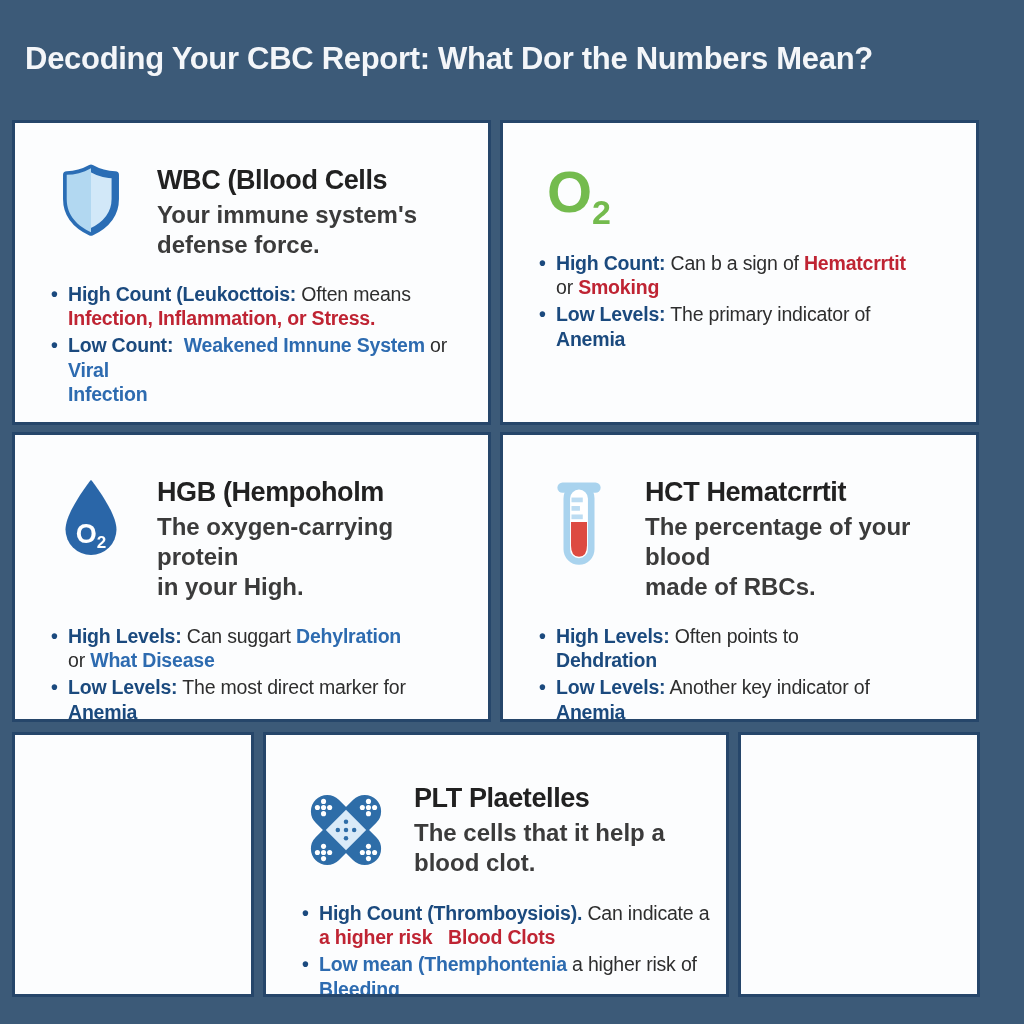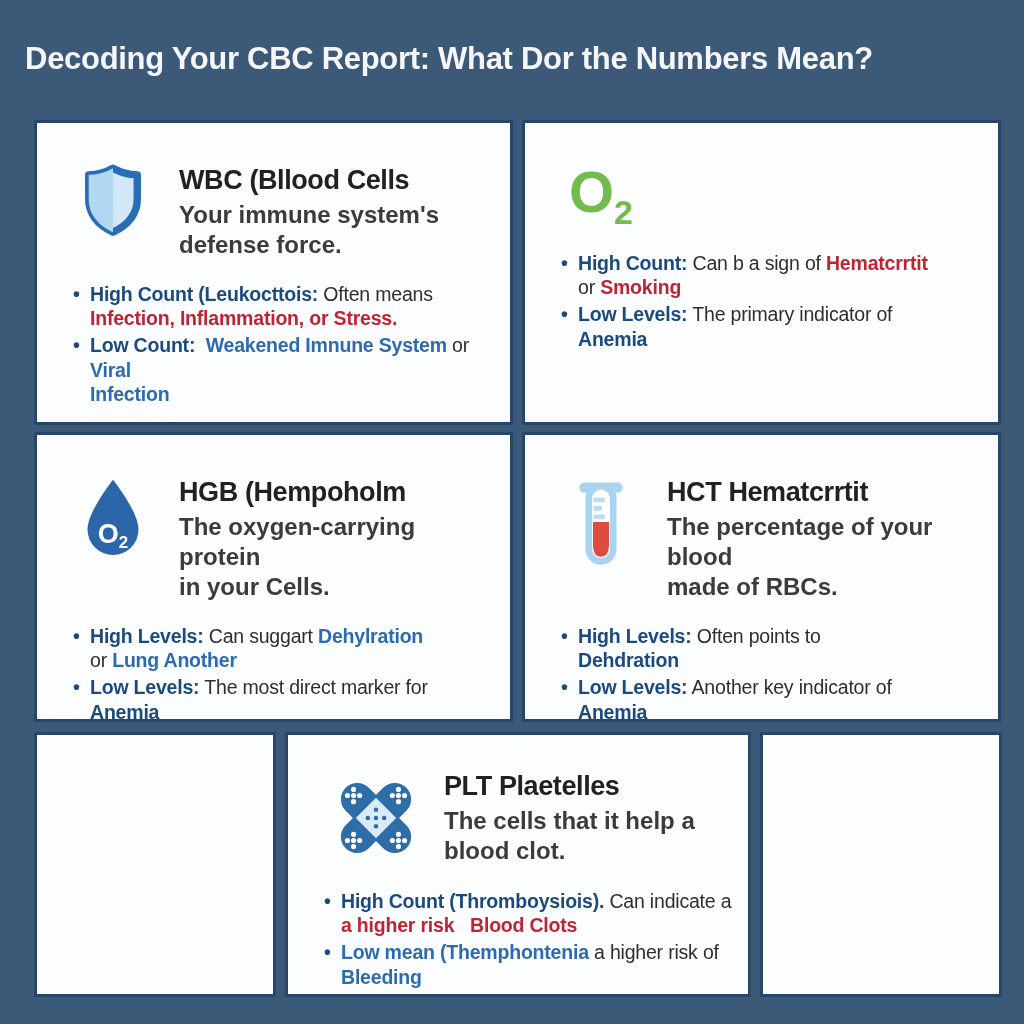--- a/index.html
+++ b/index.html
@@ -11,36 +11,36 @@
     overflow:hidden;
   }
   .header {
     position:absolute; top:0; left:0; width:898px; height:118px;
     display:flex; align-items:center; justify-content:center;
   }
   .main-title {
     color:#f4f6f9; font-size:31px; font-weight:bold; letter-spacing:-0.3px;
     text-align:center;
   }
-  .grid { position:absolute; left:34px; top:120px; width:968px; }
+  .grid { position:absolute; left:12px; top:120px; width:968px; }
   .row { display:flex; gap:9px; }
   .row1 { height:305px; margin-bottom:7px; }
   .row2 { height:290px; margin-bottom:10px; }
   .row3 { height:265px; }
   .card {
     background:#fcfdfe;
     border:3px solid #26466a;
     flex:1 1 auto;
     overflow:hidden;
   }
   .half { flex:0 0 479px; width:479px; }
   .empty-sm { flex:0 0 242px; width:242px; }
   .plt-card { flex:0 0 466px; width:466px; }
   .card-header { display:flex; align-items:flex-start; padding:40px 14px 0 34px; gap:24px; }
-  .plt-card .card-header { padding:34px 14px 0 28px; gap:16px;margin-left:8px; }
+  .plt-card .card-header { padding:46px 14px 0 28px; gap:16px; }
   .icon-box { flex:0 0 84px; display:flex; justify-content:center; position:relative; }
   .plt-card .icon-box { flex:0 0 104px; }
   .head-text { padding-top:2px; }
   .card-title { font-size:27px; font-weight:bold; color:#212121; letter-spacing:-0.4px; display:block; }
   .card-sub { font-size:24px; color:#3b3b3b; margin-top:4px; white-space:pre-line; display:block; line-height:1.25;font-weight:bold; }
   .bullets { list-style:none; margin-top:22px; padding:0 6px 0 36px; }
   .bullets li {
     font-size:19.5px; line-height:1.24; color:#2e2e2e;
     position:relative; padding-left:17px; margin-bottom:3px; letter-spacing:-0.2px;
   }
@@ -111,25 +111,25 @@
           <div class="drop-wrap">
             <svg width="68" height="90" viewBox="0 0 64 84">
               <path d="M32 4 C32 4 8 34 8 51 a24 24 0 0 0 48 0 C56 34 32 4 32 4 Z" fill="#2a66a8"></path>
             </svg>
             <span class="drop-label"><span>O</span><span class="sub">2</span></span>
           </div>
         </div>
         <div class="head-text">
           <span class="card-title">HGB (Hempoholm</span>
           <span class="card-sub">The oxygen-carrying protein
-in your Cells.</span>
-        </div>
-      </div>
-      <ul class="bullets">
-          <li><span class="seg-navy bold">High Levels:</span><span class="seg-dark"> Can suggart </span><span class="seg-blue bold">Dehylration</span><br><span class="seg-dark">or </span><span class="seg-blue bold">Lung Another</span></li>
+in your High.</span>
+        </div>
+      </div>
+      <ul class="bullets">
+          <li><span class="seg-navy bold">High Levels:</span><span class="seg-dark"> Can suggart </span><span class="seg-blue bold">Dehylration</span><br><span class="seg-dark">or </span><span class="seg-blue bold">What Disease</span></li>
           <li><span class="seg-navy bold">Low Levels:</span><span class="seg-dark"> The most direct marker for</span><br><span class="seg-navy bold">Anemia</span></li>
         </ul>
     </div>
 
     <div class="card half">
       <div class="card-header">
         <div class="icon-box">
           <svg width="66" height="94" viewBox="0 0 70 100">
             <rect x="12" y="8" width="46" height="11" rx="5.5" fill="#a9d3ee"></rect>
             <rect x="22" y="12" width="26" height="80" rx="13" fill="#ffffff" stroke="#a9d3ee" stroke-width="7"></rect>

